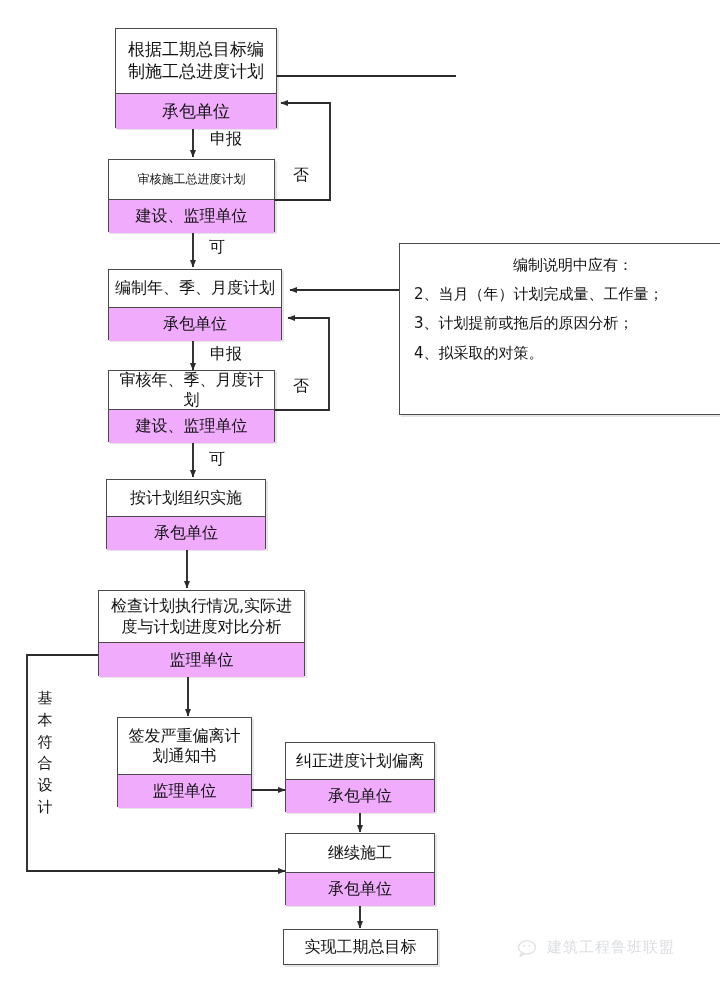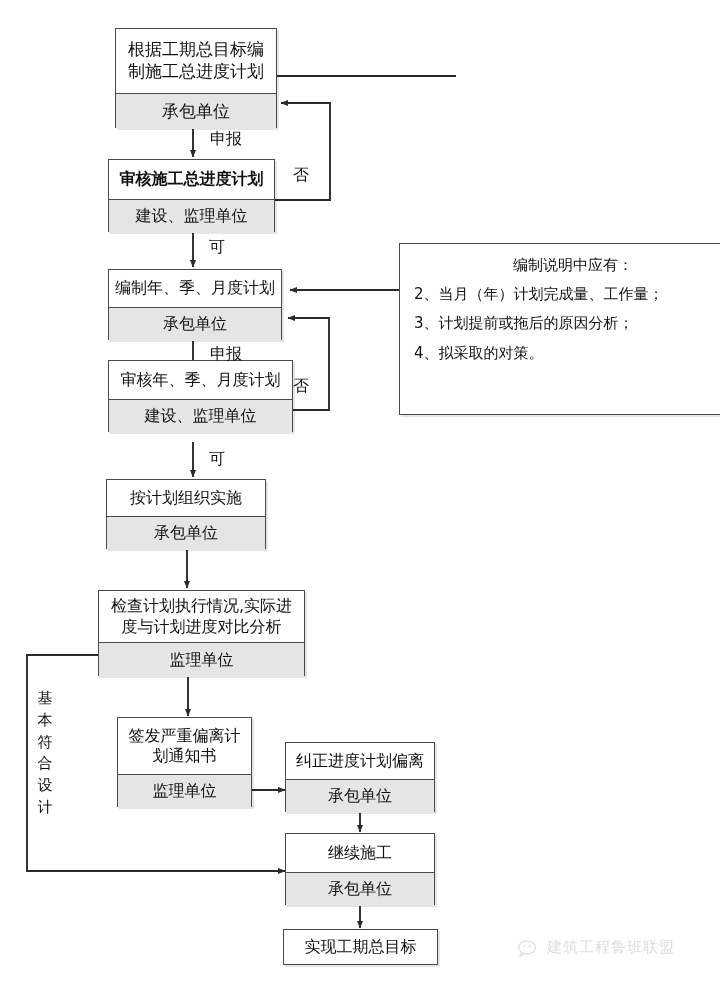--- a/index.html
+++ b/index.html
@@ -6,21 +6,21 @@
   body{width:720px;height:982px;position:relative;overflow:hidden;
        font-family:"DejaVu Sans","Liberation Sans",sans-serif;color:#111;}
   #canvas{position:absolute;left:0;top:0;width:720px;height:982px;}
   svg.lines{position:absolute;left:0;top:0;width:720px;height:982px;pointer-events:none;}
 
   .node{position:absolute;box-sizing:border-box;border:1.4px solid #4a4a4a;
         background:#ffffff;box-shadow:2px 2px 0 rgba(0,0,0,0.10);}
   .node .top{display:flex;align-items:center;justify-content:center;
              text-align:center;line-height:1.28;box-sizing:border-box;padding:2px 4px;}
   .node .bot{display:flex;align-items:center;justify-content:center;
-             text-align:right;background:#e5e5e5;border-top:1.4px solid #4a4a4a;
+             text-align:right;background:#f0abfc;border-top:1.4px solid #4a4a4a;
              box-sizing:border-box;}
   .node.single .top{height:100%;}
 
   .note{position:absolute;box-sizing:border-box;border:1.4px solid #4a4a4a;
         background:#ffffff;box-shadow:2px 2px 0 rgba(0,0,0,0.10);}
   .note .nhead{text-align:center;}
   .note .nline{white-space:nowrap;}
 
   .lbl{position:absolute;white-space:nowrap;}
   .vlbl{position:absolute;width:22px;text-align:center;line-height:1.45;}
@@ -72,30 +72,30 @@
       <path d="M98,655 L27,655 L27,871 L285,871" marker-end="url(#ah)"></path>
     </g>
   </svg>
 
   <div class="node" style="left:115px;top:28px;width:162px;height:100px;">
     <div class="top" style="height:64px;font-size:17px;">根据工期总目标编制施工总进度计划</div>
     <div class="bot" style="height:36px;font-size:17px;">承包单位</div>
   </div>
 
   <div class="node" style="left:108px;top:159px;width:167px;height:73px;">
-    <div class="top" style="height:39px;font-size:16px;font-weight:bold;">审核施工总进度计划</div>
+    <div class="top" style="height:39px;font-size:12px;">审核施工总进度计划</div>
     <div class="bot" style="height:34px;font-size:16px;">建设、监理单位</div>
   </div>
 
   <div class="node" style="left:108px;top:269px;width:174px;height:71px;">
     <div class="top" style="height:37px;font-size:16px;">编制年、季、月度计划</div>
     <div class="bot" style="height:34px;font-size:16px;">承包单位</div>
   </div>
 
-  <div class="node" style="left:108px;top:360px;width:185px;height:72px;">
+  <div class="node" style="left:108px;top:370px;width:167px;height:72px;">
     <div class="top" style="height:38px;font-size:16px;">审核年、季、月度计划</div>
     <div class="bot" style="height:34px;font-size:16px;">建设、监理单位</div>
   </div>
 
   <div class="node" style="left:106px;top:479px;width:160px;height:70px;">
     <div class="top" style="height:36px;font-size:16px;">按计划组织实施</div>
     <div class="bot" style="height:34px;font-size:16px;">承包单位</div>
   </div>
 
   <div class="node" style="left:98px;top:590px;width:207px;height:86px;">

